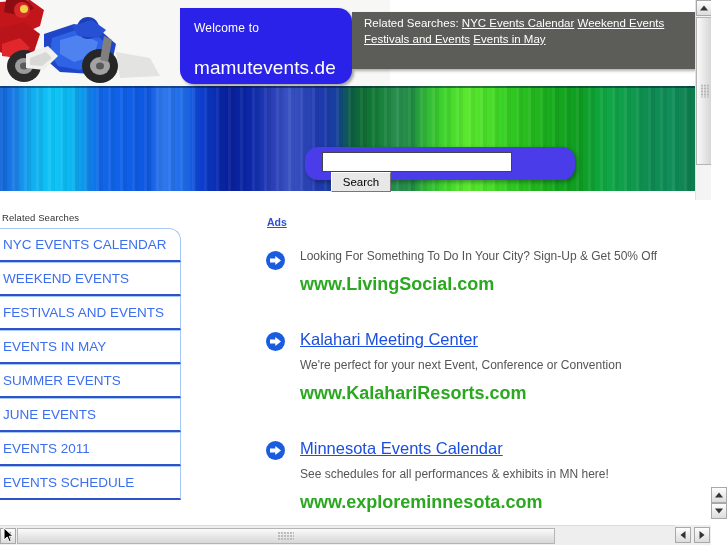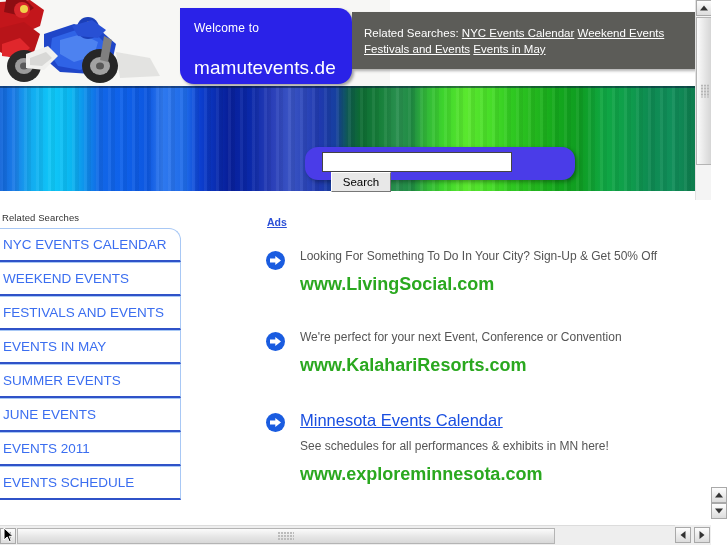--- a/index.html
+++ b/index.html
@@ -95,21 +95,21 @@
   
   #rs-plate {
     position: absolute;
     left: 352px; top: 12px;
     width: 356px; height: 57px;
     background: #5c5c58;
     border-radius: 0 10px 10px 0;
     box-shadow: 2px 2px 3px rgba(0,0,0,0.3);
     color: #ffffff;
     box-sizing: border-box;
-    padding: 13px 8px 0 12px;
+    padding: 3px 8px 0 12px;
     font-size: 11.5px;
     line-height: 16px;
   }
   #rs-plate a {
     color: #ffffff; text-decoration: underline;
   }
   #rs-label { }
 
   
   #search-pod {
@@ -407,20 +407,21 @@
         <div class="ad-desc">Looking For Something To Do In Your City? Sign-Up &amp; Get 50% Off</div>
         <div class="ad-url">www.LivingSocial.com</div>
       </div>
 
       <div class="ad">
         <span class="ad-icon">
           <svg width="13" height="13" viewBox="0 0 13 13" xmlns="http://www.w3.org/2000/svg">
             <path d="M1 4.6 h5.3 V2.1 L12 6.5 L6.3 10.9 V8.4 H1 Z" fill="#ffffff"></path>
           </svg>
         </span>
+        <a class="ad-title" href="#">Kalahari Meeting Center</a>
         <div class="ad-desc">We're perfect for your next Event, Conference or Convention</div>
         <div class="ad-url">www.KalahariResorts.com</div>
       </div>
 
       <div class="ad">
         <span class="ad-icon">
           <svg width="13" height="13" viewBox="0 0 13 13" xmlns="http://www.w3.org/2000/svg">
             <path d="M1 4.6 h5.3 V2.1 L12 6.5 L6.3 10.9 V8.4 H1 Z" fill="#ffffff"></path>
           </svg>
         </span>

